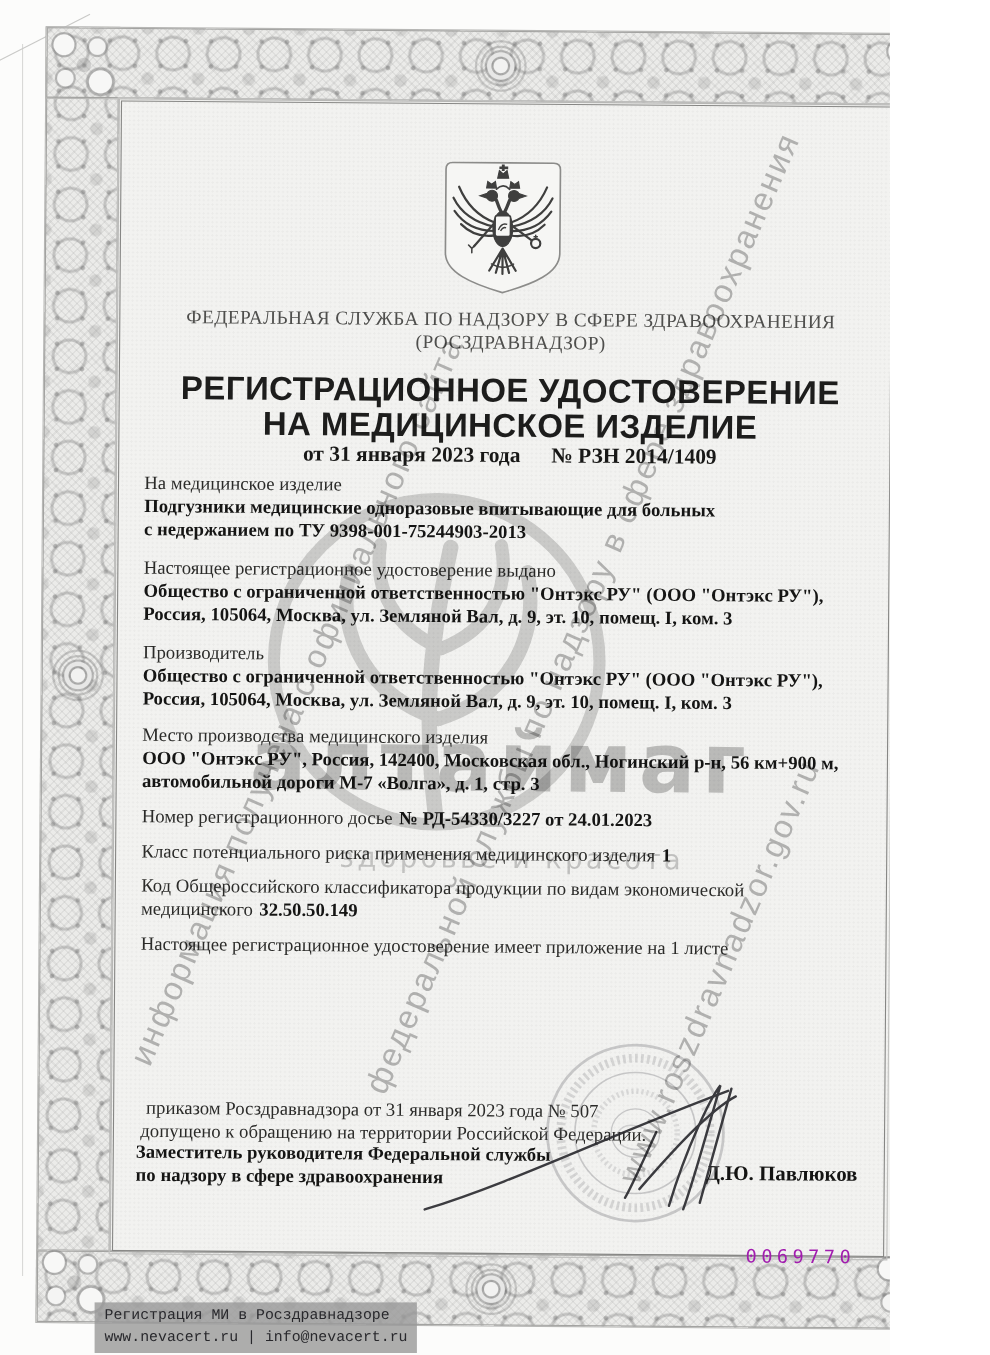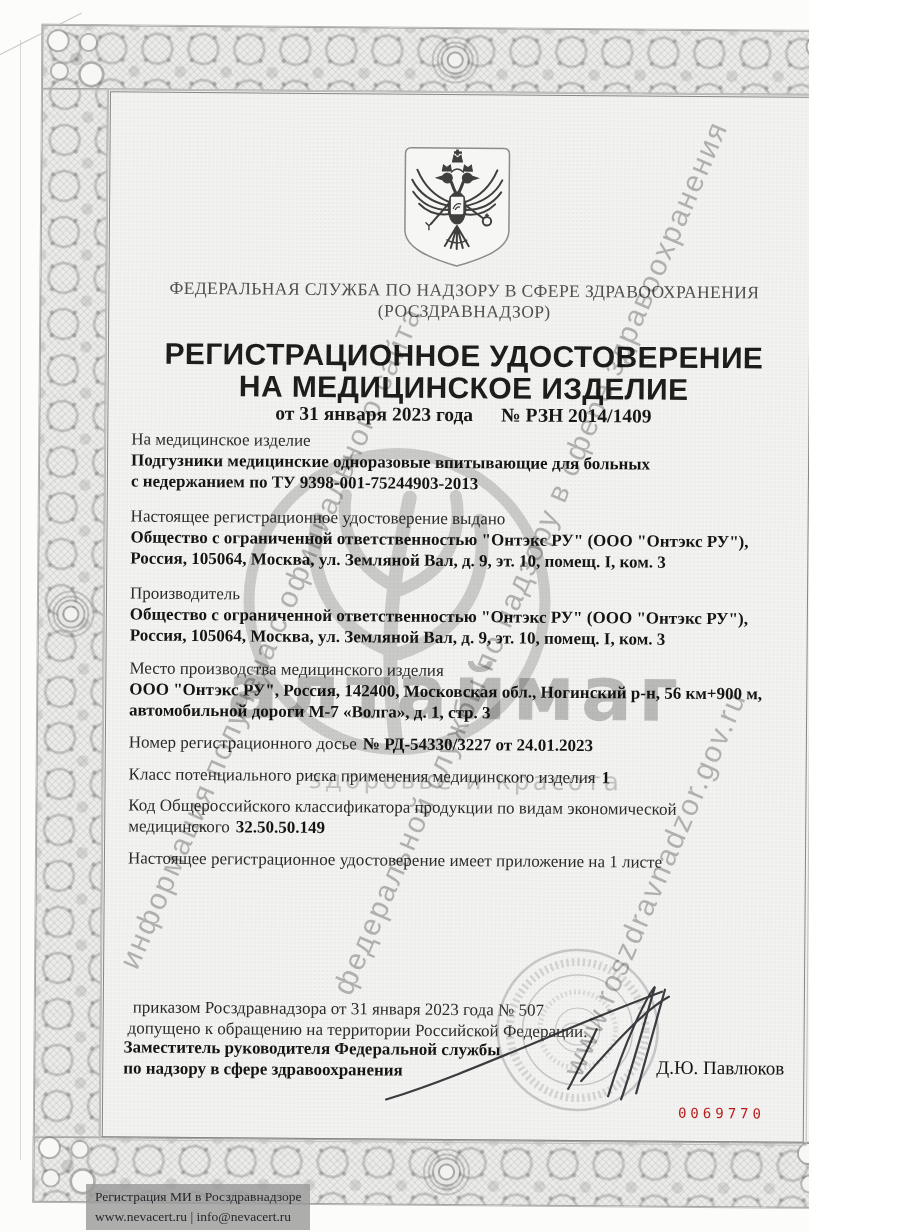--- a/index.html
+++ b/index.html
@@ -43,33 +43,33 @@
   .frame{position:absolute;left:106px;top:94px;width:700px;height:1044px;
          border:1.6px solid #868684;outline:1px solid #c2c2c0;outline-offset:2px;}
   
   .line{position:absolute;left:130px;white-space:nowrap;font-size:17px;line-height:1.2;color:#2b2b29;}
   .bold{font-weight:bold;color:#151514;}
   .vsep{margin-left:6px;}
   .centered{left:104px;width:716px;text-align:center;}
   .agency{font-size:17.5px;letter-spacing:0.4px;color:#4f4f4d;}
   .doc-title{font-family:"Liberation Sans",sans-serif;font-weight:bold;font-size:30px;color:#1d1d1c;letter-spacing:0.4px;}
   .date-row{display:flex;justify-content:center;gap:28px;font-weight:bold;font-size:19.5px;color:#181817;}
-  .sig-name{font-weight:normal;font-size:19px;color:#141413;margin-left:15px;}
-  .serial{position:absolute;left:682px;top:1103px;font-family:"DejaVu Sans Mono",monospace;
-          font-size:14px;letter-spacing:4px;color:#b91c1c;}
+  .sig-name{font-weight:bold;font-size:19px;color:#141413;}
+  .serial{position:absolute;left:682px;top:1131px;font-family:"DejaVu Sans Mono",monospace;
+          font-size:17px;letter-spacing:4px;color:#a21caf;}
   
   .wm{position:absolute;mix-blend-mode:multiply;pointer-events:none;}
   .wm-diag{font-family:"Liberation Sans",sans-serif;font-size:30px;letter-spacing:2px;
            color:rgba(125,125,125,0.52);white-space:nowrap;text-align:center;}
   .wm-brand{font-family:"DejaVu Sans",sans-serif;font-weight:800;font-size:76px;letter-spacing:6px;
             color:rgba(148,148,148,0.55);white-space:nowrap;}
   .wm-tagline{font-family:"DejaVu Sans",sans-serif;font-size:25px;letter-spacing:3px;
             color:rgba(155,155,155,0.5);white-space:nowrap;}
   .overlay-box{position:absolute;left:86px;top:1184px;z-index:30;background:rgba(152,152,152,0.8);
-            padding:3px 9px 4px 9px;font-family:Liberation Serif, serif;font-size:13.5px;
+            padding:3px 9px 4px 9px;font-family:Liberation Mono, monospace;font-size:13.5px;
             line-height:1.45;color:#28282c;white-space:nowrap;}
   svg{display:block;}
 </style>
 </head>
 <body>
 
 <div class="page">
   <div class="scan-edge-left"></div>
   <div class="scan-edge-diag"></div>
 

